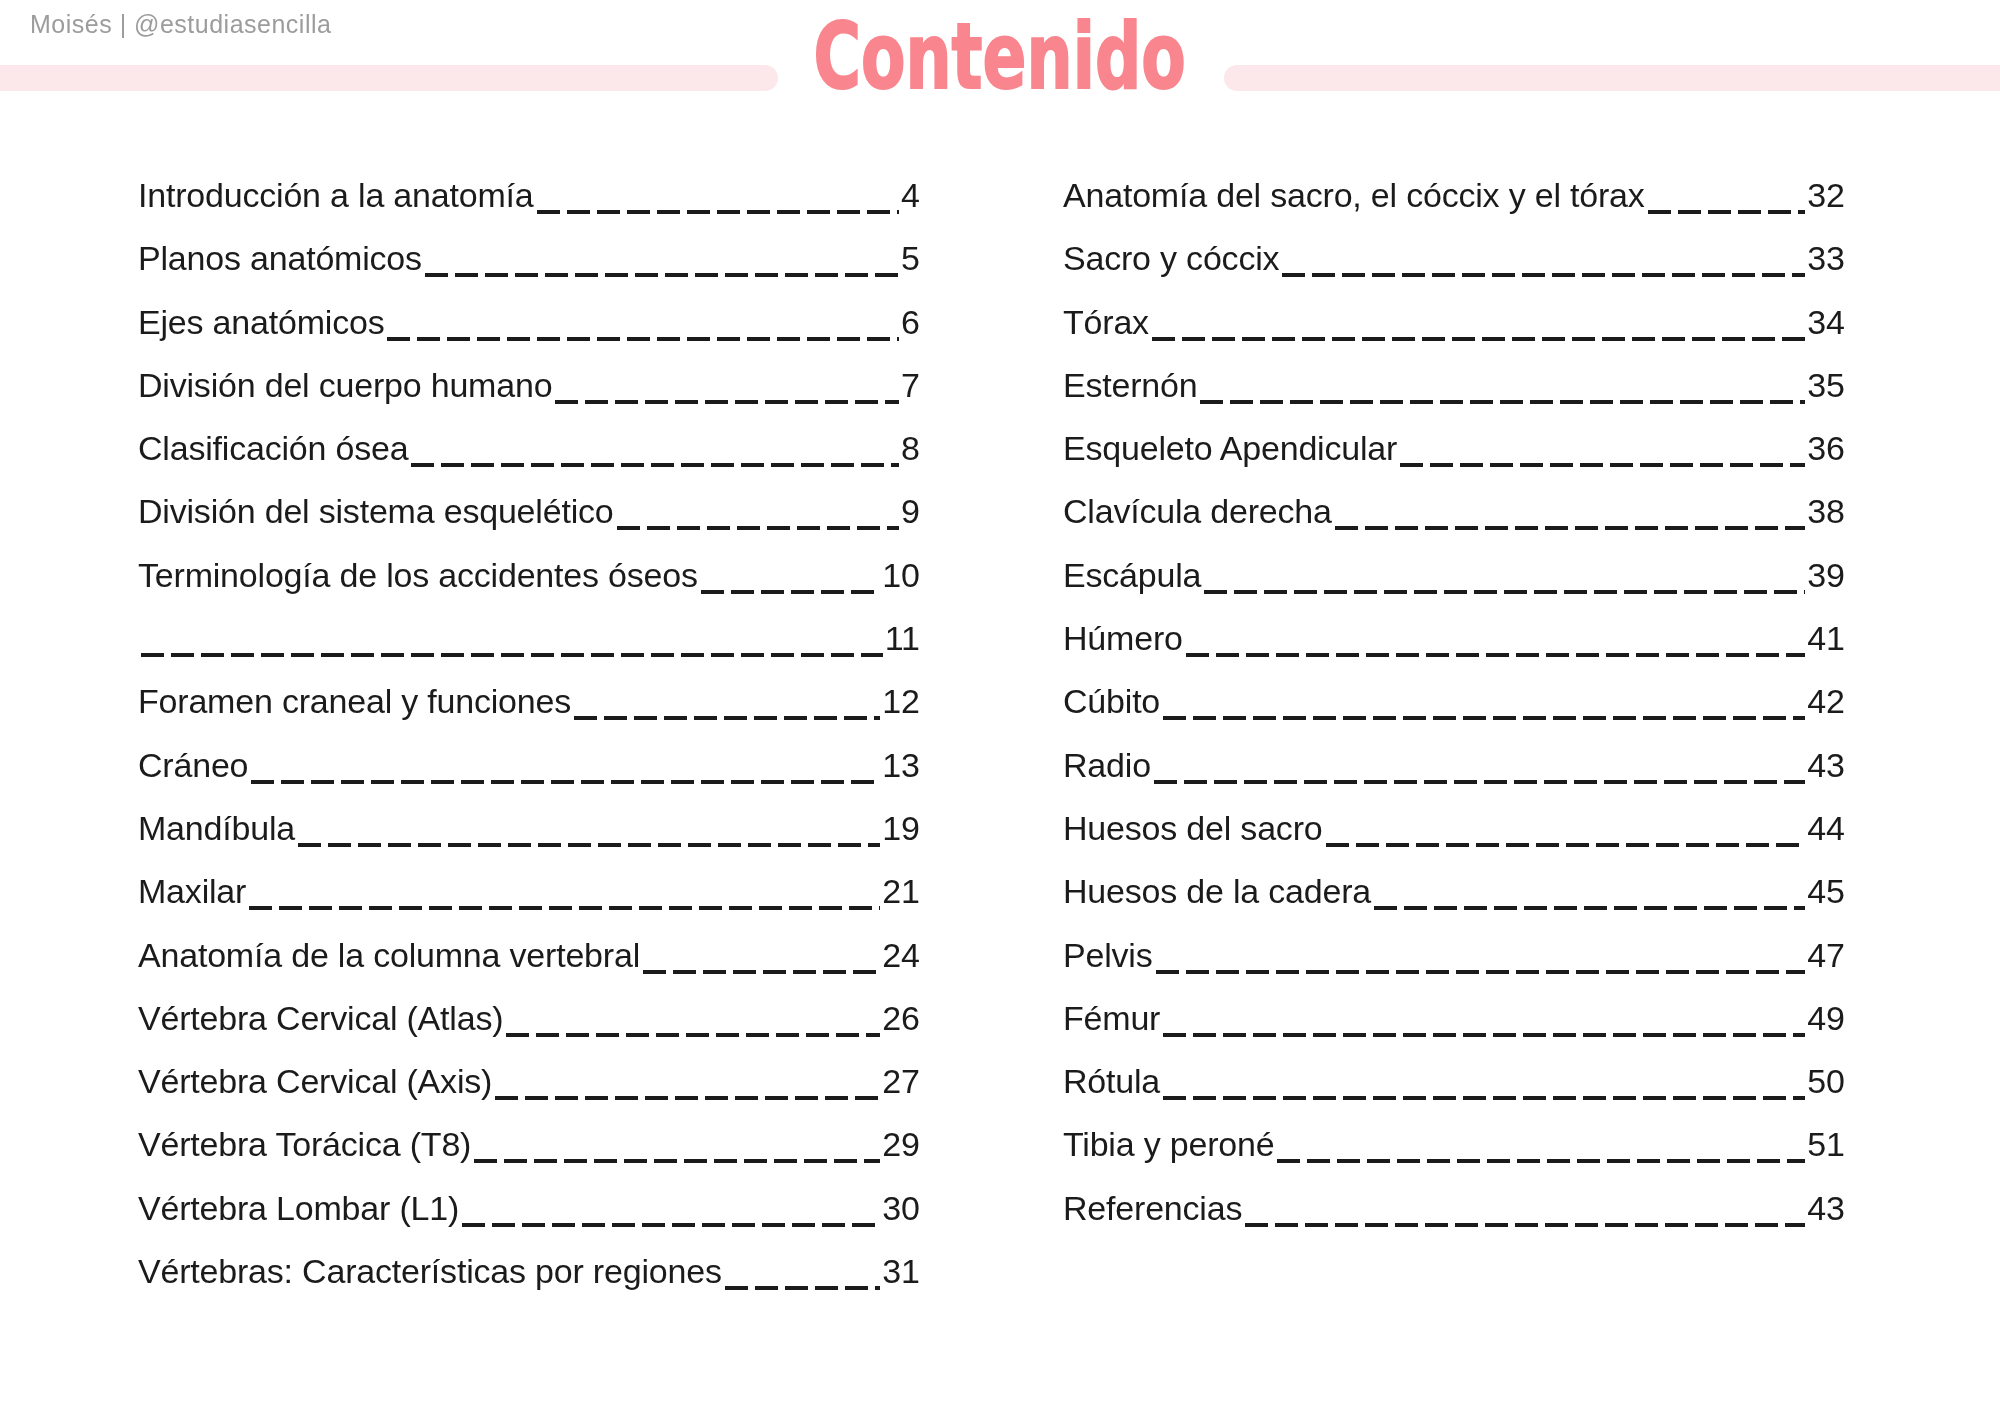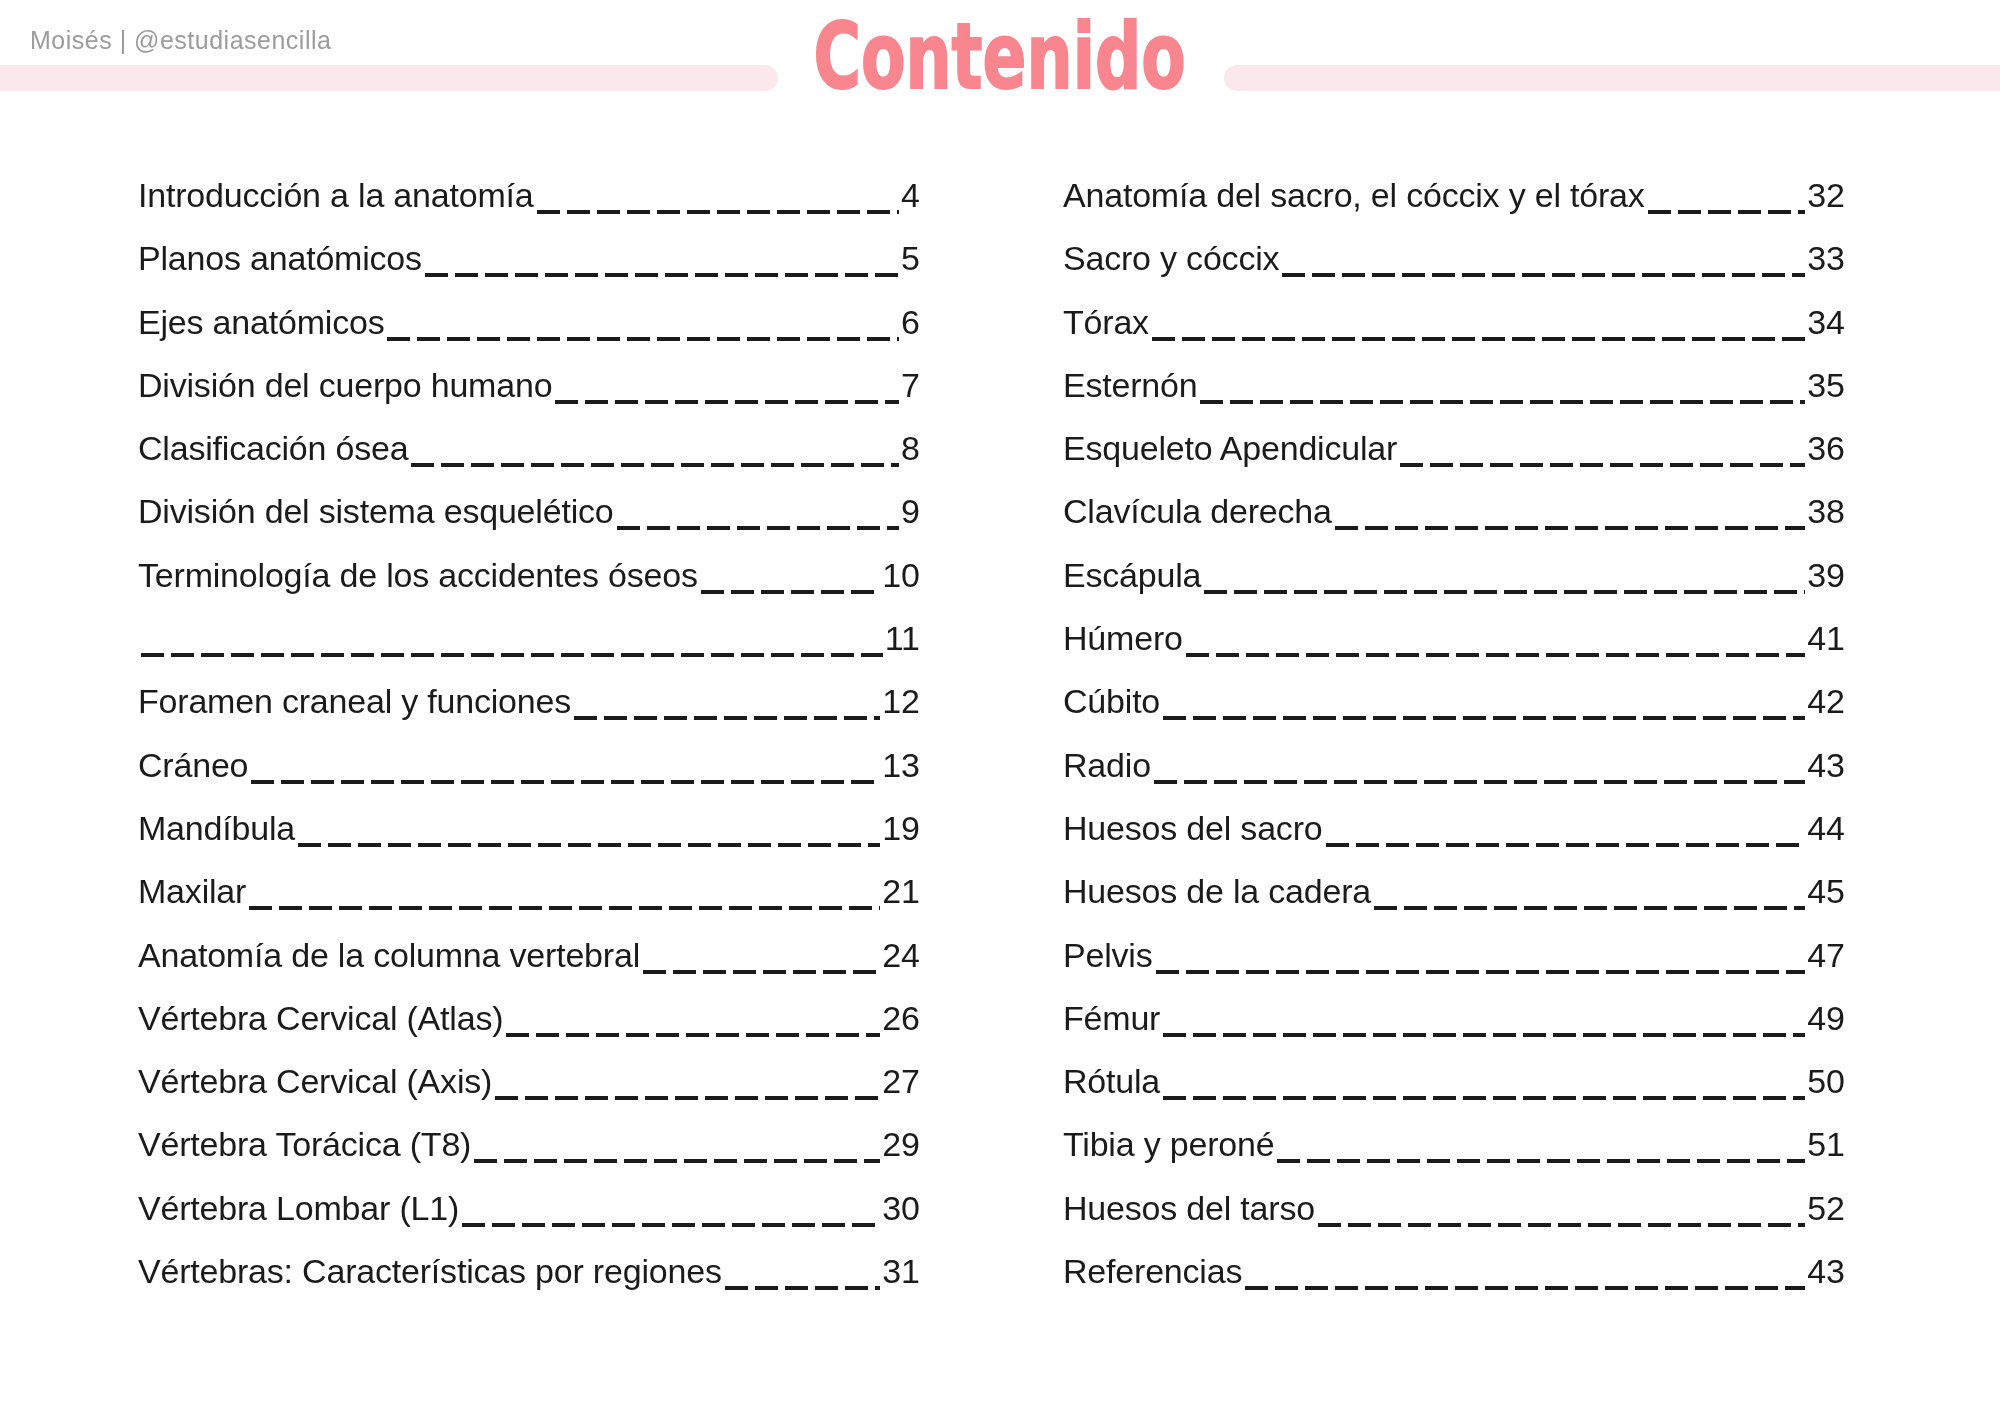--- a/index.html
+++ b/index.html
@@ -12,21 +12,21 @@
   html,body{width:2000px;height:1414px;}
   body{
     position:relative;
     background:#ffffff;
     font-family:"Liberation Sans", sans-serif;
     color:var(--ink);
     overflow:hidden;
   }
   .credit{
     position:absolute;
-    left:30px; top:26px;
+    left:30px; top:10px;
     font-size:25px;
     letter-spacing:.5px;
     color:var(--credit);
     white-space:nowrap;
   }
   .band{
     position:absolute;
     top:65px; height:26px;
     background:var(--band);
   }
@@ -256,22 +256,17 @@
     <span class="toc-label">Rótula</span>
     <span class="toc-leader"></span>
     <span class="toc-page">50</span>
   </div>
     <div class="toc-row">
     <span class="toc-label">Tibia y peroné</span>
     <span class="toc-leader"></span>
     <span class="toc-page">51</span>
   </div>
     <div class="toc-row">
-    <span class="toc-label">Huesos del tarso</span>
-    <span class="toc-leader"></span>
-    <span class="toc-page">52</span>
-  </div>
-    <div class="toc-row">
     <span class="toc-label">Referencias</span>
     <span class="toc-leader"></span>
     <span class="toc-page">43</span>
   </div>
   </div>
 
 </body></html>

